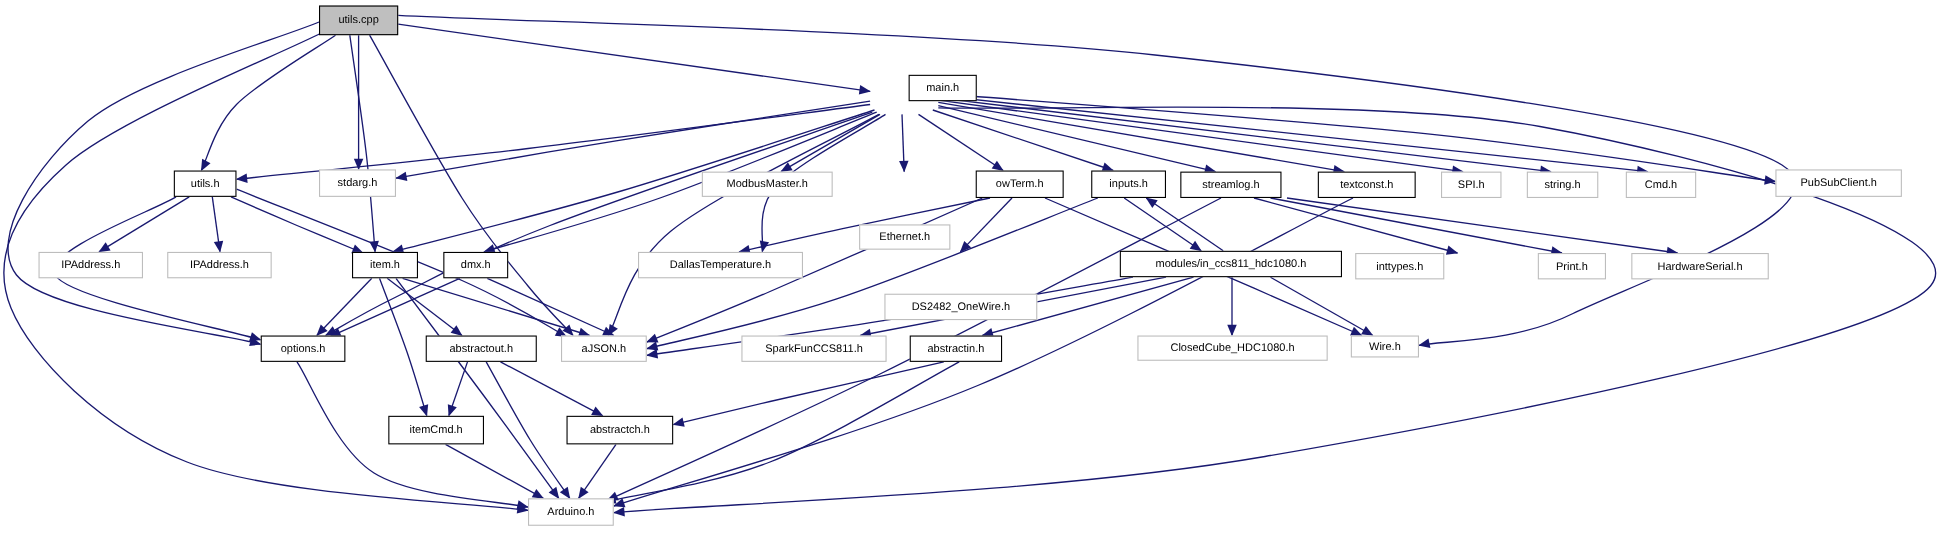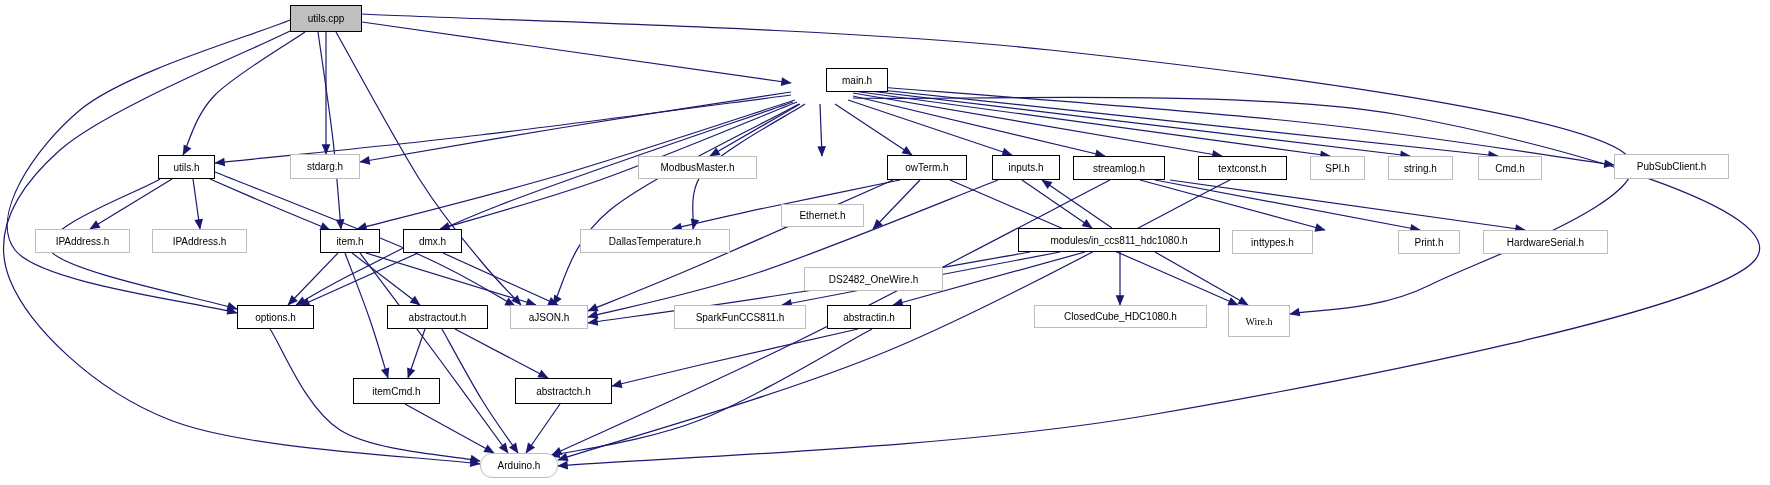--- a/index.html
+++ b/index.html
@@ -110,18 +110,18 @@
       <div class="node internal" style="left: 1018px; top: 228px; width: 202px; height: 24px;">modules/in_ccs811_hdc1080.h</div>
       <div class="node external" style="left: 1232px; top: 230px; width: 81px; height: 24px;">inttypes.h</div>
       <div class="node external" style="left: 1398px; top: 230px; width: 62px; height: 24px;">Print.h</div>
       <div class="node external" style="left: 1483px; top: 230px; width: 125px; height: 24px;">HardwareSerial.h</div>
       <div class="node internal" style="left: 237px; top: 305px; width: 77px; height: 24px;">options.h</div>
       <div class="node internal" style="left: 387px; top: 305px; width: 101px; height: 24px;">abstractout.h</div>
       <div class="node external" style="left: 510px; top: 305px; width: 78px; height: 24px;">aJSON.h</div>
       <div class="node external" style="left: 674px; top: 305px; width: 132px; height: 24px;">SparkFunCCS811.h</div>
       <div class="node internal" style="left: 827px; top: 305px; width: 84px; height: 24px;">abstractin.h</div>
       <div class="node external" style="left: 1034px; top: 305px; width: 173px; height: 23px;">ClosedCube_HDC1080.h</div>
-      <div class="node external" style="left: 1228px; top: 305px; width: 62px; height: 32px; font-family: Liberation Serif, serif;">Wire.h</div>
+      <div class="node external" style="left: 1228px; top: 305px; width: 62px; height: 20px;">Wire.h</div>
       <div class="node internal" style="left: 353px; top: 378px; width: 87px; height: 26px;">itemCmd.h</div>
       <div class="node internal" style="left: 515px; top: 378px; width: 97px; height: 26px;">abstractch.h</div>
-      <div class="node external" style="left: 480px; top: 453px; width: 78px; height: 25px; border-radius: 12px;">Arduino.h</div>
+      <div class="node external" style="left: 480px; top: 453px; width: 78px; height: 25px;">Arduino.h</div>
     </div>
 </div>
 
 </body></html>

